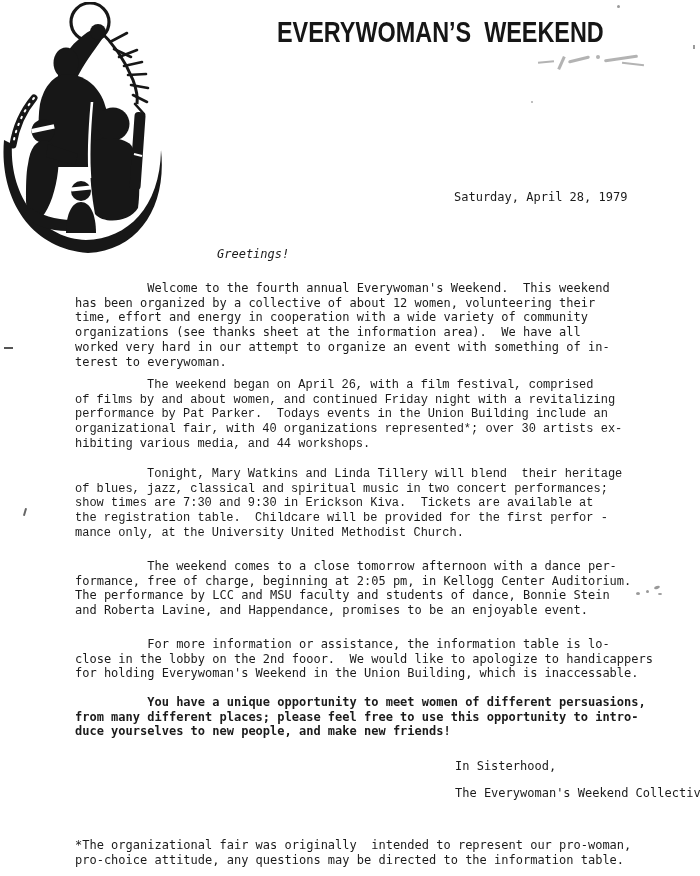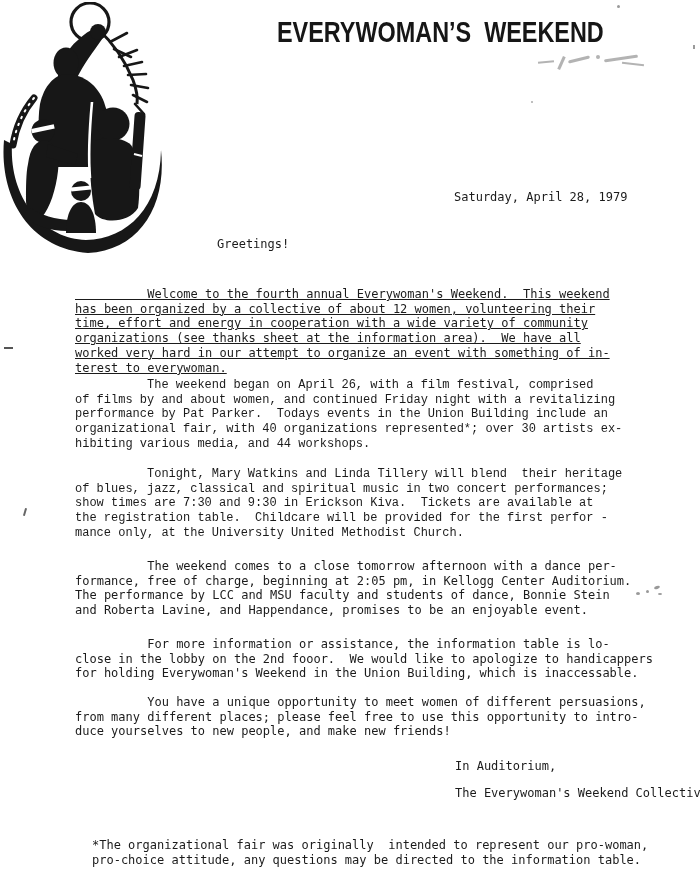--- a/index.html
+++ b/index.html
@@ -23,26 +23,26 @@
     color:#161616;
   }
   .mono{
     font-size:12px;
     line-height:14.7px;
     white-space:pre;
     color:#1b1b1b;
   }
   .paragraph{left:75px;width:620px;}
   .date-line{left:454px;top:190px;}
-  .salutation{left:217px;top:237px;}
+  .salutation{left:217px;top:247px;font-style:italic;}
   .closing-1{left:455px;top:759px;}
   .closing-2{left:455px;top:786px;}
-  .footnote{left:75px;top:838px;margin-left:17px;}
-  .p1{top:287px;text-decoration:underline;} .p2{top:378px;font-family:Liberation Mono, monospace;} .p3{top:467px;font-family:Liberation Mono, monospace;}
-  .p4{top:559px;} .p5{top:637px;} .p6{top:695px;}
+  .footnote{left:75px;top:838px;}
+  .p1{top:281px;} .p2{top:378px;font-family:Liberation Mono, monospace;} .p3{top:467px;font-family:Liberation Mono, monospace;}
+  .p4{top:559px;} .p5{top:637px;} .p6{top:695px;font-weight:bold;}
 
   .logo-box{left:0px;top:2px;width:172px;height:258px;}
 
   
   .artifact{position:absolute;pointer-events:none;}
   .title-smudge{left:538px;top:52px;width:112px;height:26px;opacity:.65;}
   .title-smudge i{position:absolute;background:#8b8b8b;display:block;}
   .ts1{left:0;top:9px;width:16px;height:2px;transform:rotate(-6deg);}
   .ts2{left:22px;top:4px;width:3px;height:14px;transform:rotate(24deg);}
   .ts3{left:30px;top:6px;width:22px;height:3px;transform:rotate(-14deg);border-radius:2px;}
@@ -164,21 +164,21 @@
 formance, free of charge, beginning at 2:05 pm, in Kellogg Center Auditorium.
 The performance by LCC and MSU faculty and students of dance, Bonnie Stein
 and Roberta Lavine, and Happendance, promises to be an enjoyable event.</div>
 <div class="abs mono paragraph p5">          For more information or assistance, the information table is lo-
 close in the lobby on the 2nd fooor.  We would like to apologize to handicappers
 for holding Everywoman's Weekend in the Union Building, which is inaccessable.</div>
 <div class="abs mono paragraph p6">          You have a unique opportunity to meet women of different persuasions,
 from many different places; please feel free to use this opportunity to intro-
 duce yourselves to new people, and make new friends!</div>
 
-<div class="abs mono closing-1">In Auditorium,</div>
+<div class="abs mono closing-1">In Sisterhood,</div>
 <div class="abs mono closing-2">The Everywoman's Weekend Collective</div>
 
 <div class="abs mono footnote">*The organizational fair was originally  intended to represent our pro-woman,
 pro-choice attitude, any questions may be directed to the information table.</div>
 
 <div class="artifact stein-smudge">
   <i class="ss1"></i>
     <i class="ss2"></i>
     <i class="ss3"></i>
     <i class="ss4"></i>

